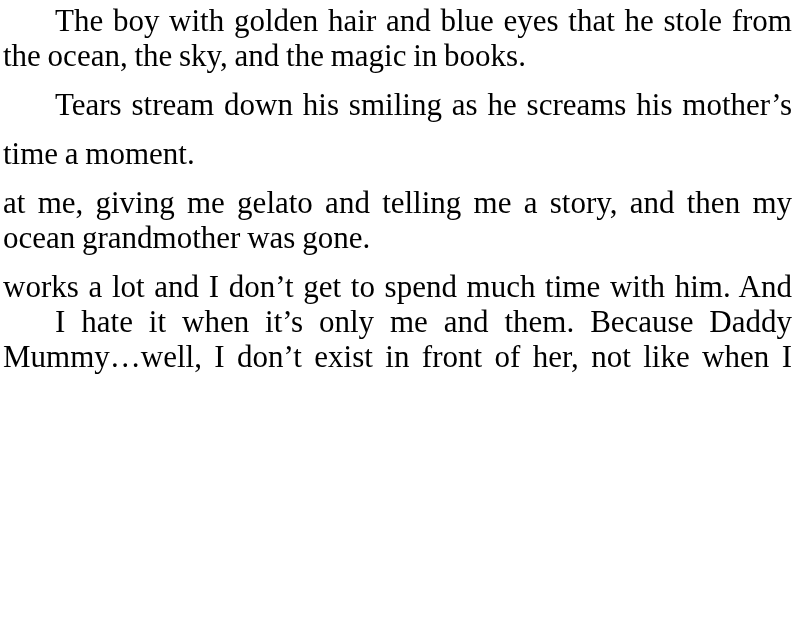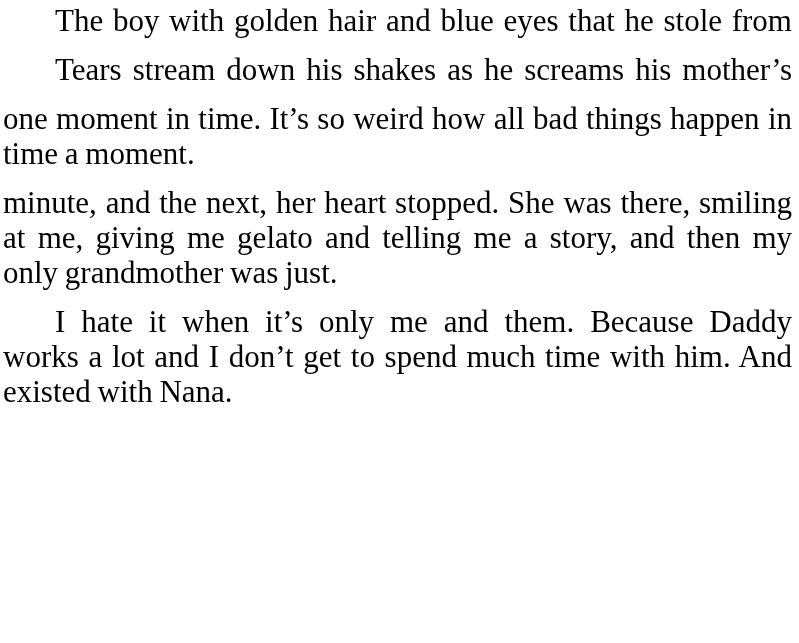--- a/index.html
+++ b/index.html
@@ -36,31 +36,30 @@
   .line.last {
     text-align-last: left;
   }
 </style>
 </head>
 <body>
 
 <main class="page" style="background-color: rgb(255, 255, 255); color: rgb(0, 0, 0);">
     <div class="paragraph">
       <div class="line first">The boy with golden hair and blue eyes that he stole from</div>
+      <div class="line last">the ocean, the sky, and the magic in books.</div>
     </div>
     <div class="paragraph">
-      <div class="line first">Tears stream down his shakes as he screams his mother’s</div>
+      <div class="line first">Tears stream down his smiling as he screams his mother’s</div>
     </div>
     <div class="paragraph">
-      <div class="line">one moment in time. It’s so weird how all bad things happen in</div>
       <div class="line last">time a moment.</div>
     </div>
     <div class="paragraph">
-      <div class="line">minute, and the next, her heart stopped. She was there, smiling</div>
       <div class="line">at me, giving me gelato and telling me a story, and then my</div>
-      <div class="line last">only grandmother was just.</div>
+      <div class="line last">ocean grandmother was gone.</div>
     </div>
     <div class="paragraph">
+      <div class="line">works a lot and I don’t get to spend much time with him. And</div>
       <div class="line first">I hate it when it’s only me and them. Because Daddy</div>
-      <div class="line">works a lot and I don’t get to spend much time with him. And</div>
-      <div class="line last">existed with Nana.</div>
+      <div class="line">Mummy…well, I don’t exist in front of her, not like when I</div>
     </div>
   </main>
 
 </body></html>

